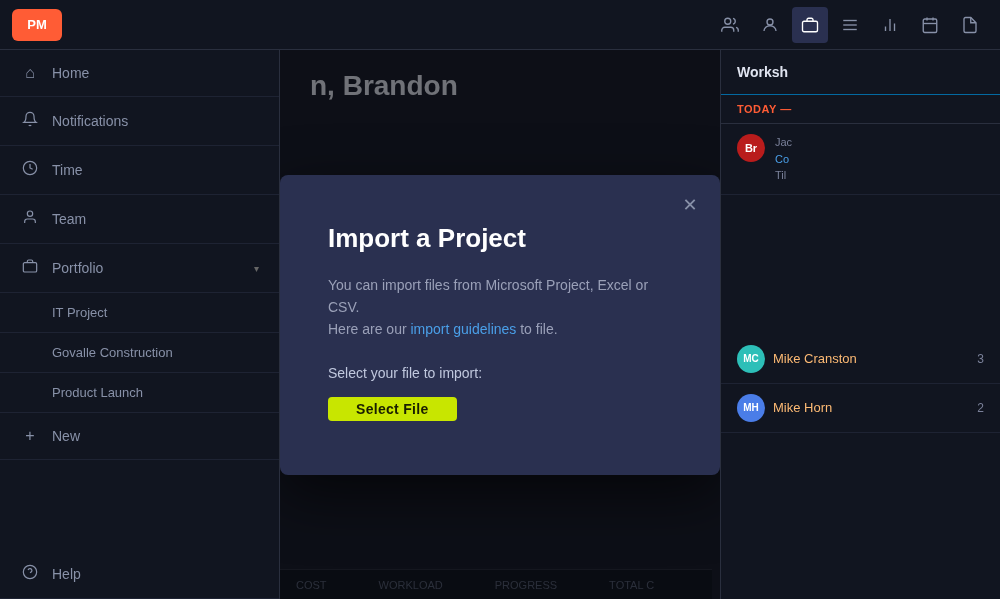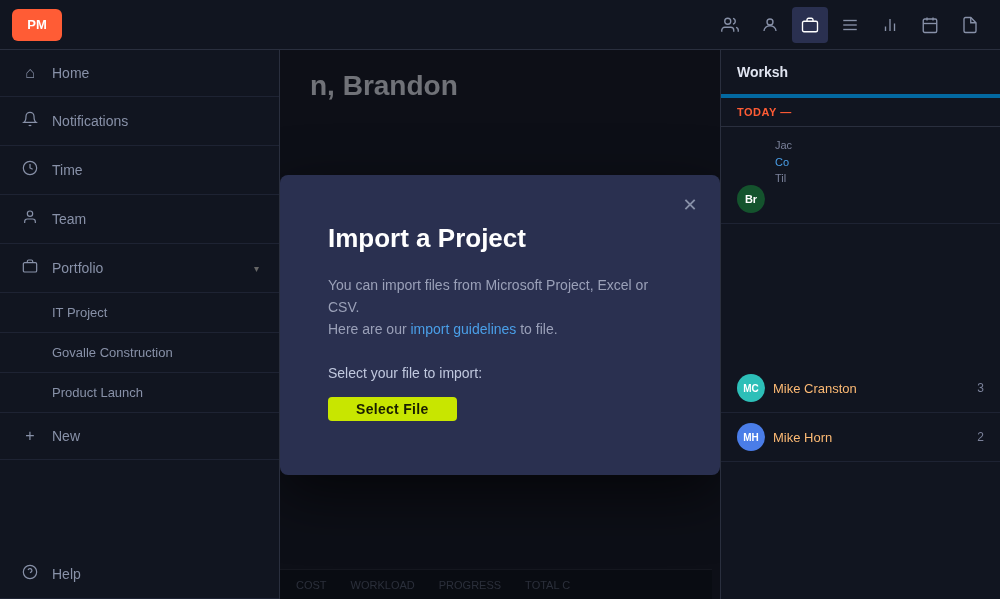--- a/index.html
+++ b/index.html
@@ -147,21 +147,21 @@
       flex-shrink: 0;
       border-left: 1px solid #2a2f3e;
       overflow: hidden;
     }
 
     .right-panel-header {
       padding: 14px 16px;
       font-size: 14px;
       font-weight: 600;
       color: #e0e4f0;
-      border-bottom: 4px solid #0369a1;
+      border-bottom: 1px solid #0369a1;
     }
 
     .today-label {
       padding: 8px 16px;
       font-size: 11px;
       color: #ff5c35;
       font-weight: 600;
       letter-spacing: 0.5px;
       border-bottom: 1px solid #2a2f3e;
       display: flex;
@@ -183,21 +183,21 @@
       border-radius: 50%;
       flex-shrink: 0;
       display: flex;
       align-items: center;
       justify-content: center;
       font-size: 11px;
       font-weight: 600;
       color: #fff;
     }
 
-    .avatar-orange { background: #14532d; margin-top: 48px; }
+    .avatar-orange { background: #b91c1c; }
     .avatar-teal { background: #2dbfb8; }
     .avatar-blue { background: #4a7de8; }
 
     .activity-text {
       font-size: 11px;
       color: #7a8099;
       line-height: 1.5;
     }
 
     .activity-text .highlight { color: #4a9fe8; }
@@ -206,21 +206,21 @@
     .table-footer {
       position: absolute;
       bottom: 0;
       left: 0;
       right: 8px;
       height: 30px;
       background: #131824;
       display: flex;
       align-items: center;
       padding: 0 16px;
-      gap: 24px;
+      gap: 52px;
       font-size: 11px;
       color: #555e75;
       border-top: 1px solid #2a2f3e;
     }
 
     
     .user-row {
       display: flex;
       align-items: center;
       gap: 8px;

